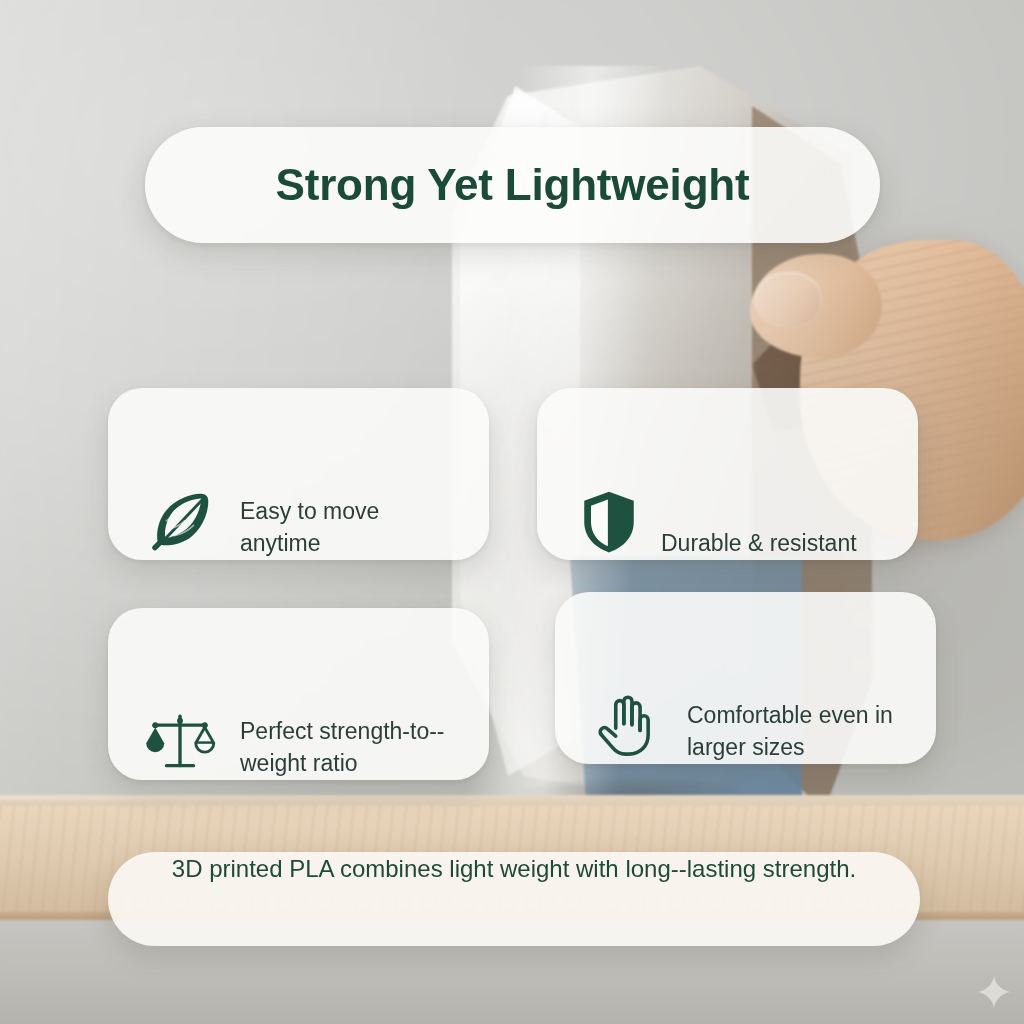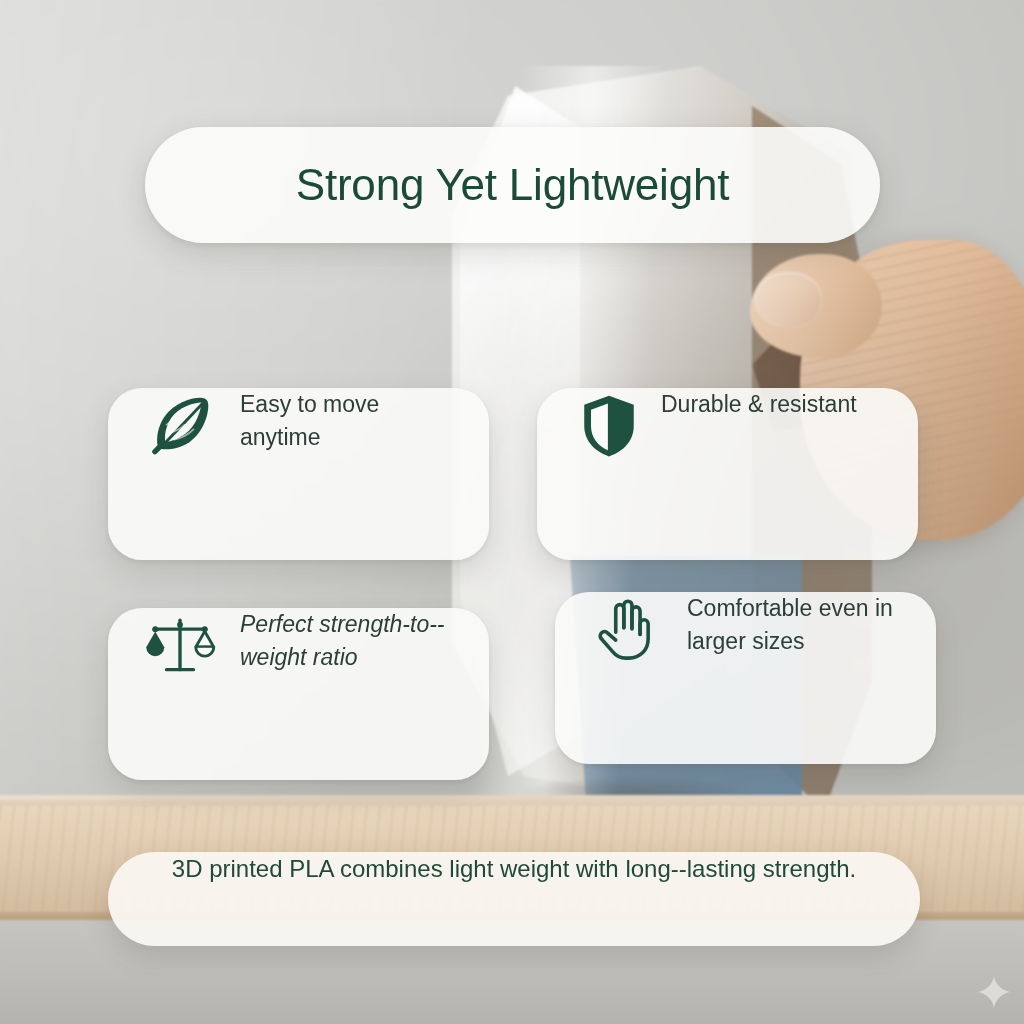--- a/index.html
+++ b/index.html
@@ -134,49 +134,49 @@
     box-shadow:0 10px 30px rgba(80,78,72,.18), 0 2px 6px rgba(80,78,72,.10);
   }
 
   
   .title-pill {
     position:absolute; left:145px; top:127px; width:735px; height:116px;
     border-radius:58px;
     display:flex; align-items:center; justify-content:center;
   }
   .title-text {
-    font-size:44px; font-weight:normal; color:#1b4a39;
+    font-size:44px; font-weight:bold; color:#1b4a39;
     letter-spacing:-.2px; text-align:center;
   }
 
   
   .sub-pill {
     position:absolute; left:268px; top:289px; width:484px; height:54px;
     border-radius:27px;
     display:flex; align-items:center; justify-content:center;
     background:rgba(252,252,251,.88);
     box-shadow:0 6px 18px rgba(80,78,72,.14);
   }
   .sub-text { font-size:24px; color:#23473b; }
 
   
   .grid {
     position:absolute; left:108px; top:388px; width:810px; height:392px;
   }
   .card {
     position:absolute; width:381px; height:172px;
     border-radius:34px;
-    display:flex; align-items:flex-start; gap:22px;
+    display:flex; align-items:flex-end; gap:22px;
     padding:0 26px 0 34px;
     background:rgba(251,251,250,.90);
     box-shadow:0 12px 28px rgba(80,78,72,.16), 0 2px 5px rgba(80,78,72,.10);
   }
   .card.c0 { left:0;     top:0; }
   .card.c1 { left:429px; top:0;gap:14px; }
-  .card.c2 { left:0;     top:220px;font-style:italic; }
+  .card.c2 { left:0;     top:220px; }
   .card.c3 { left:429px; top:204px;margin-left:18px; }
 
   .card-icon { width:76px; height:76px; flex:0 0 76px;
     display:flex; align-items:center; justify-content:center; }
   .card-icon svg { width:72px; height:72px; display:block; }
   .card-label {
     font-size:23px; line-height:1.42; color:#2b3f38;
   }
 
   

